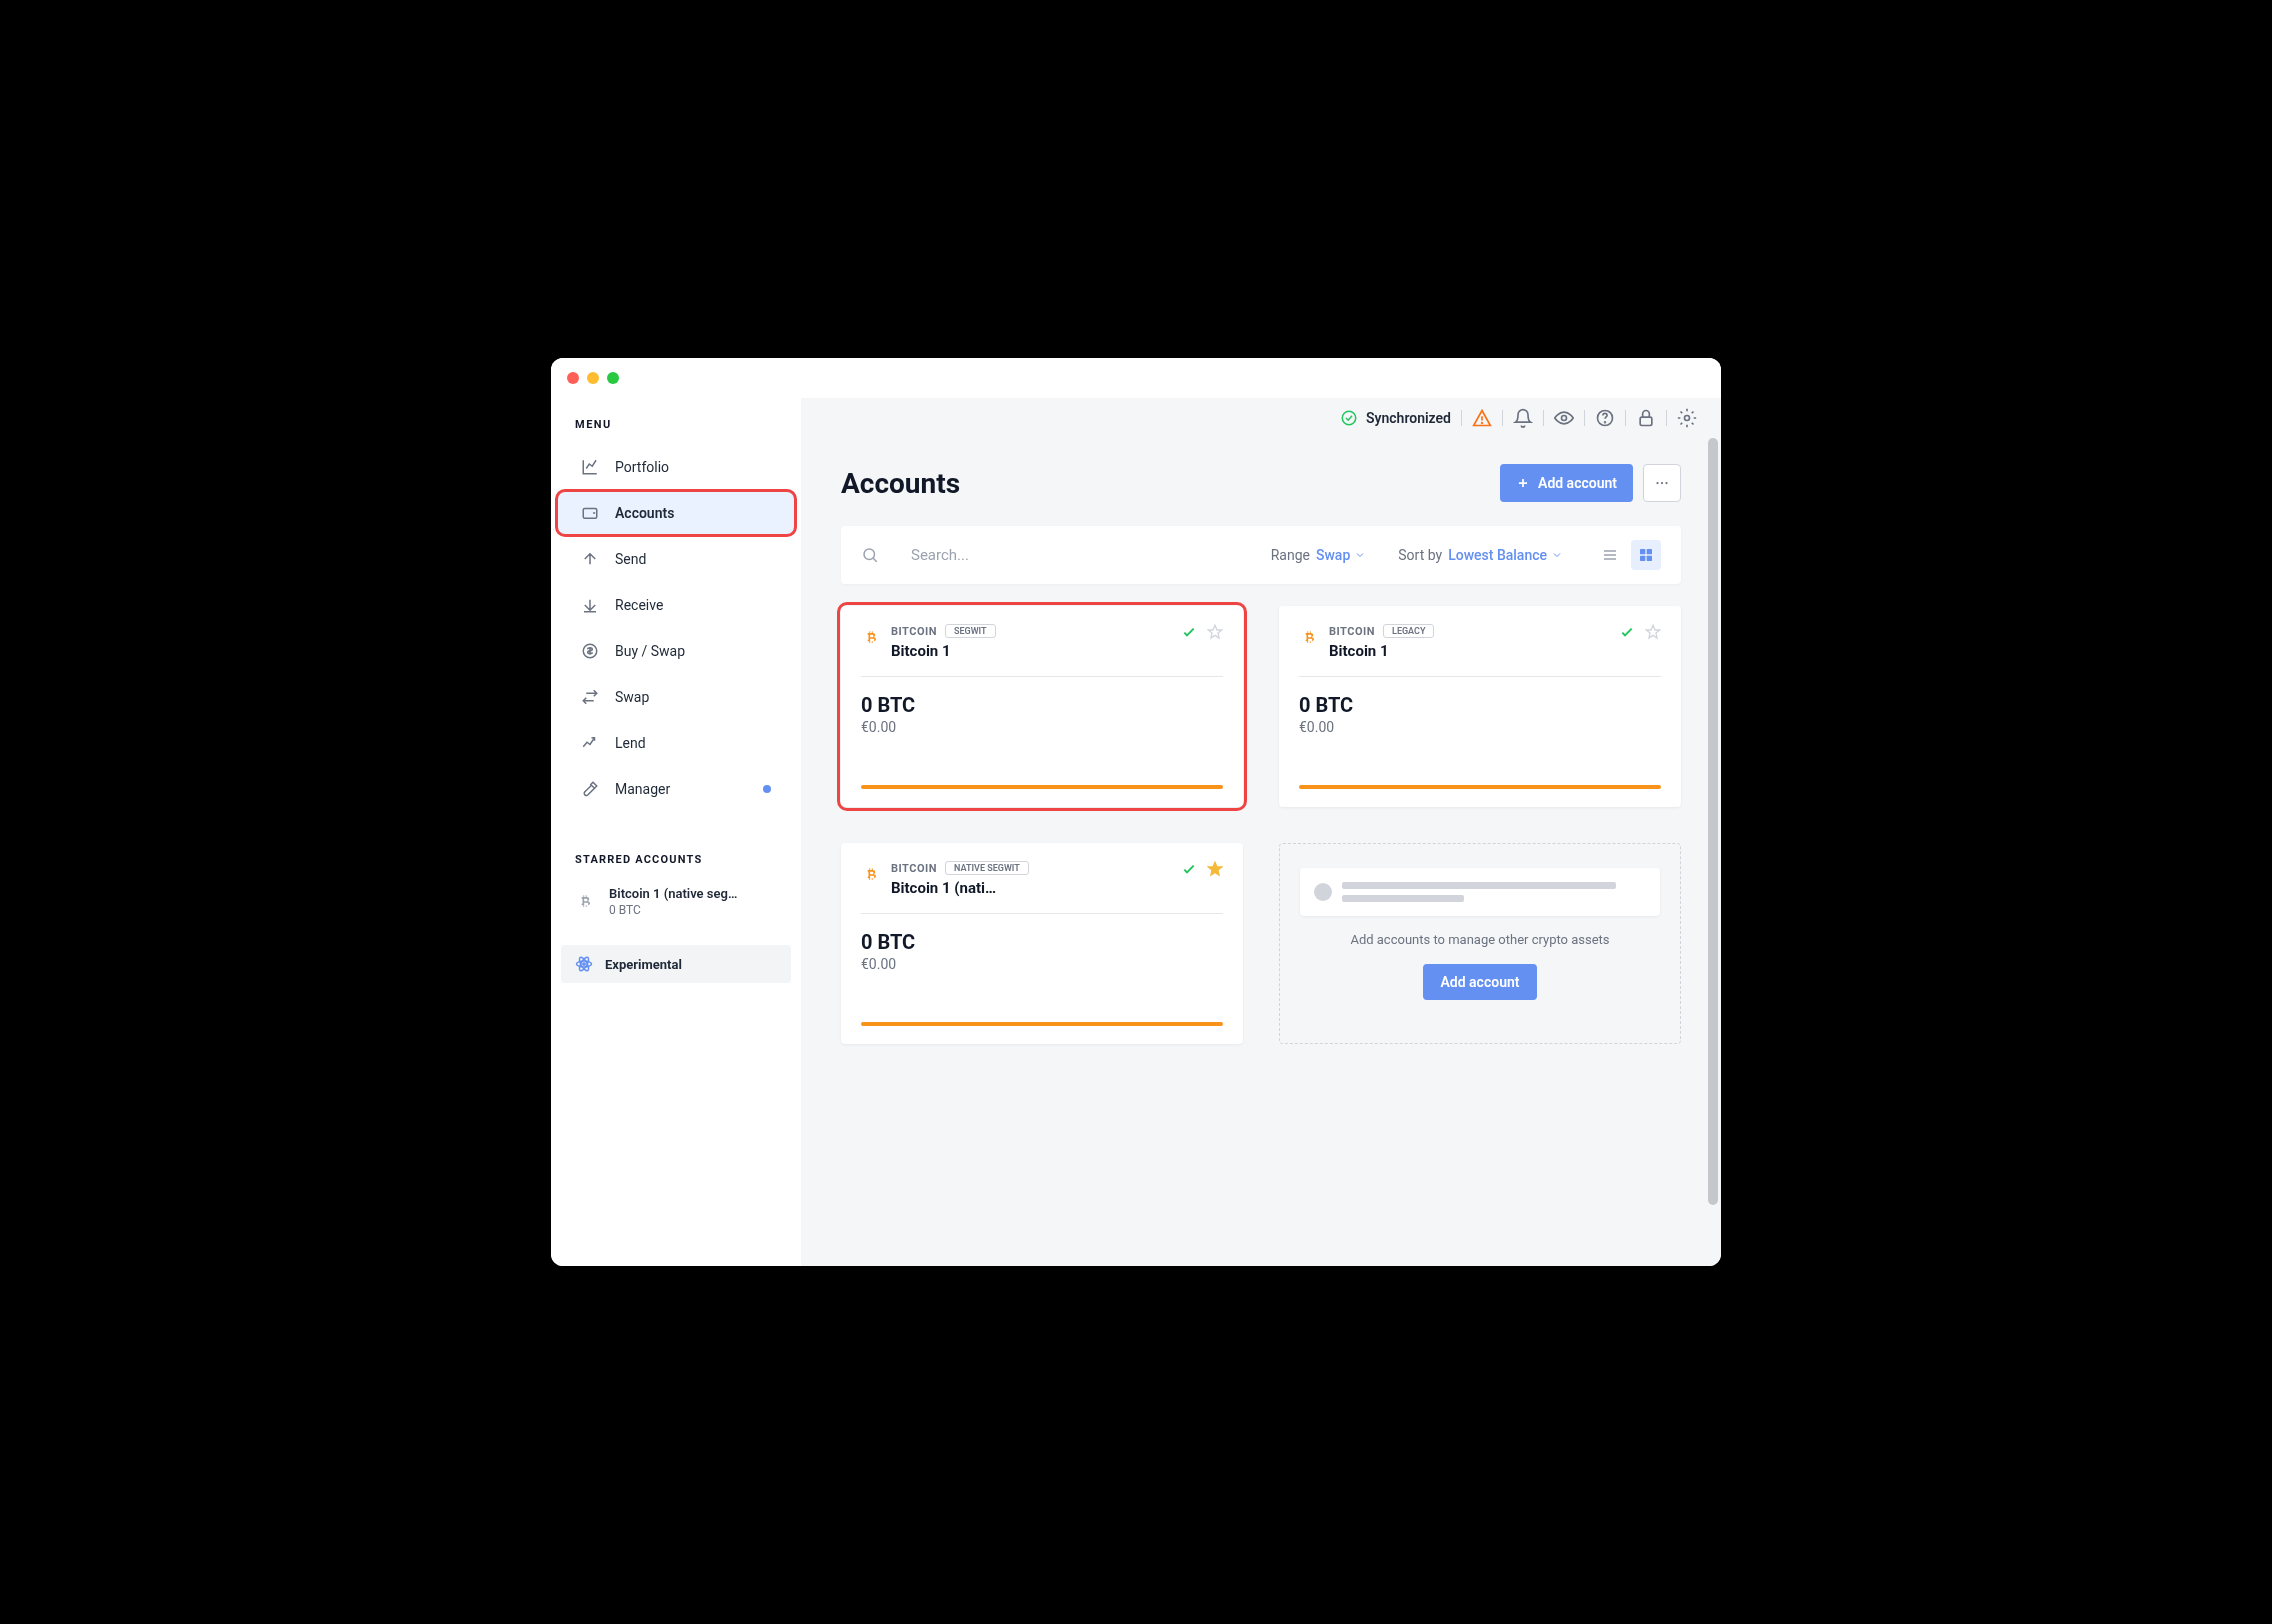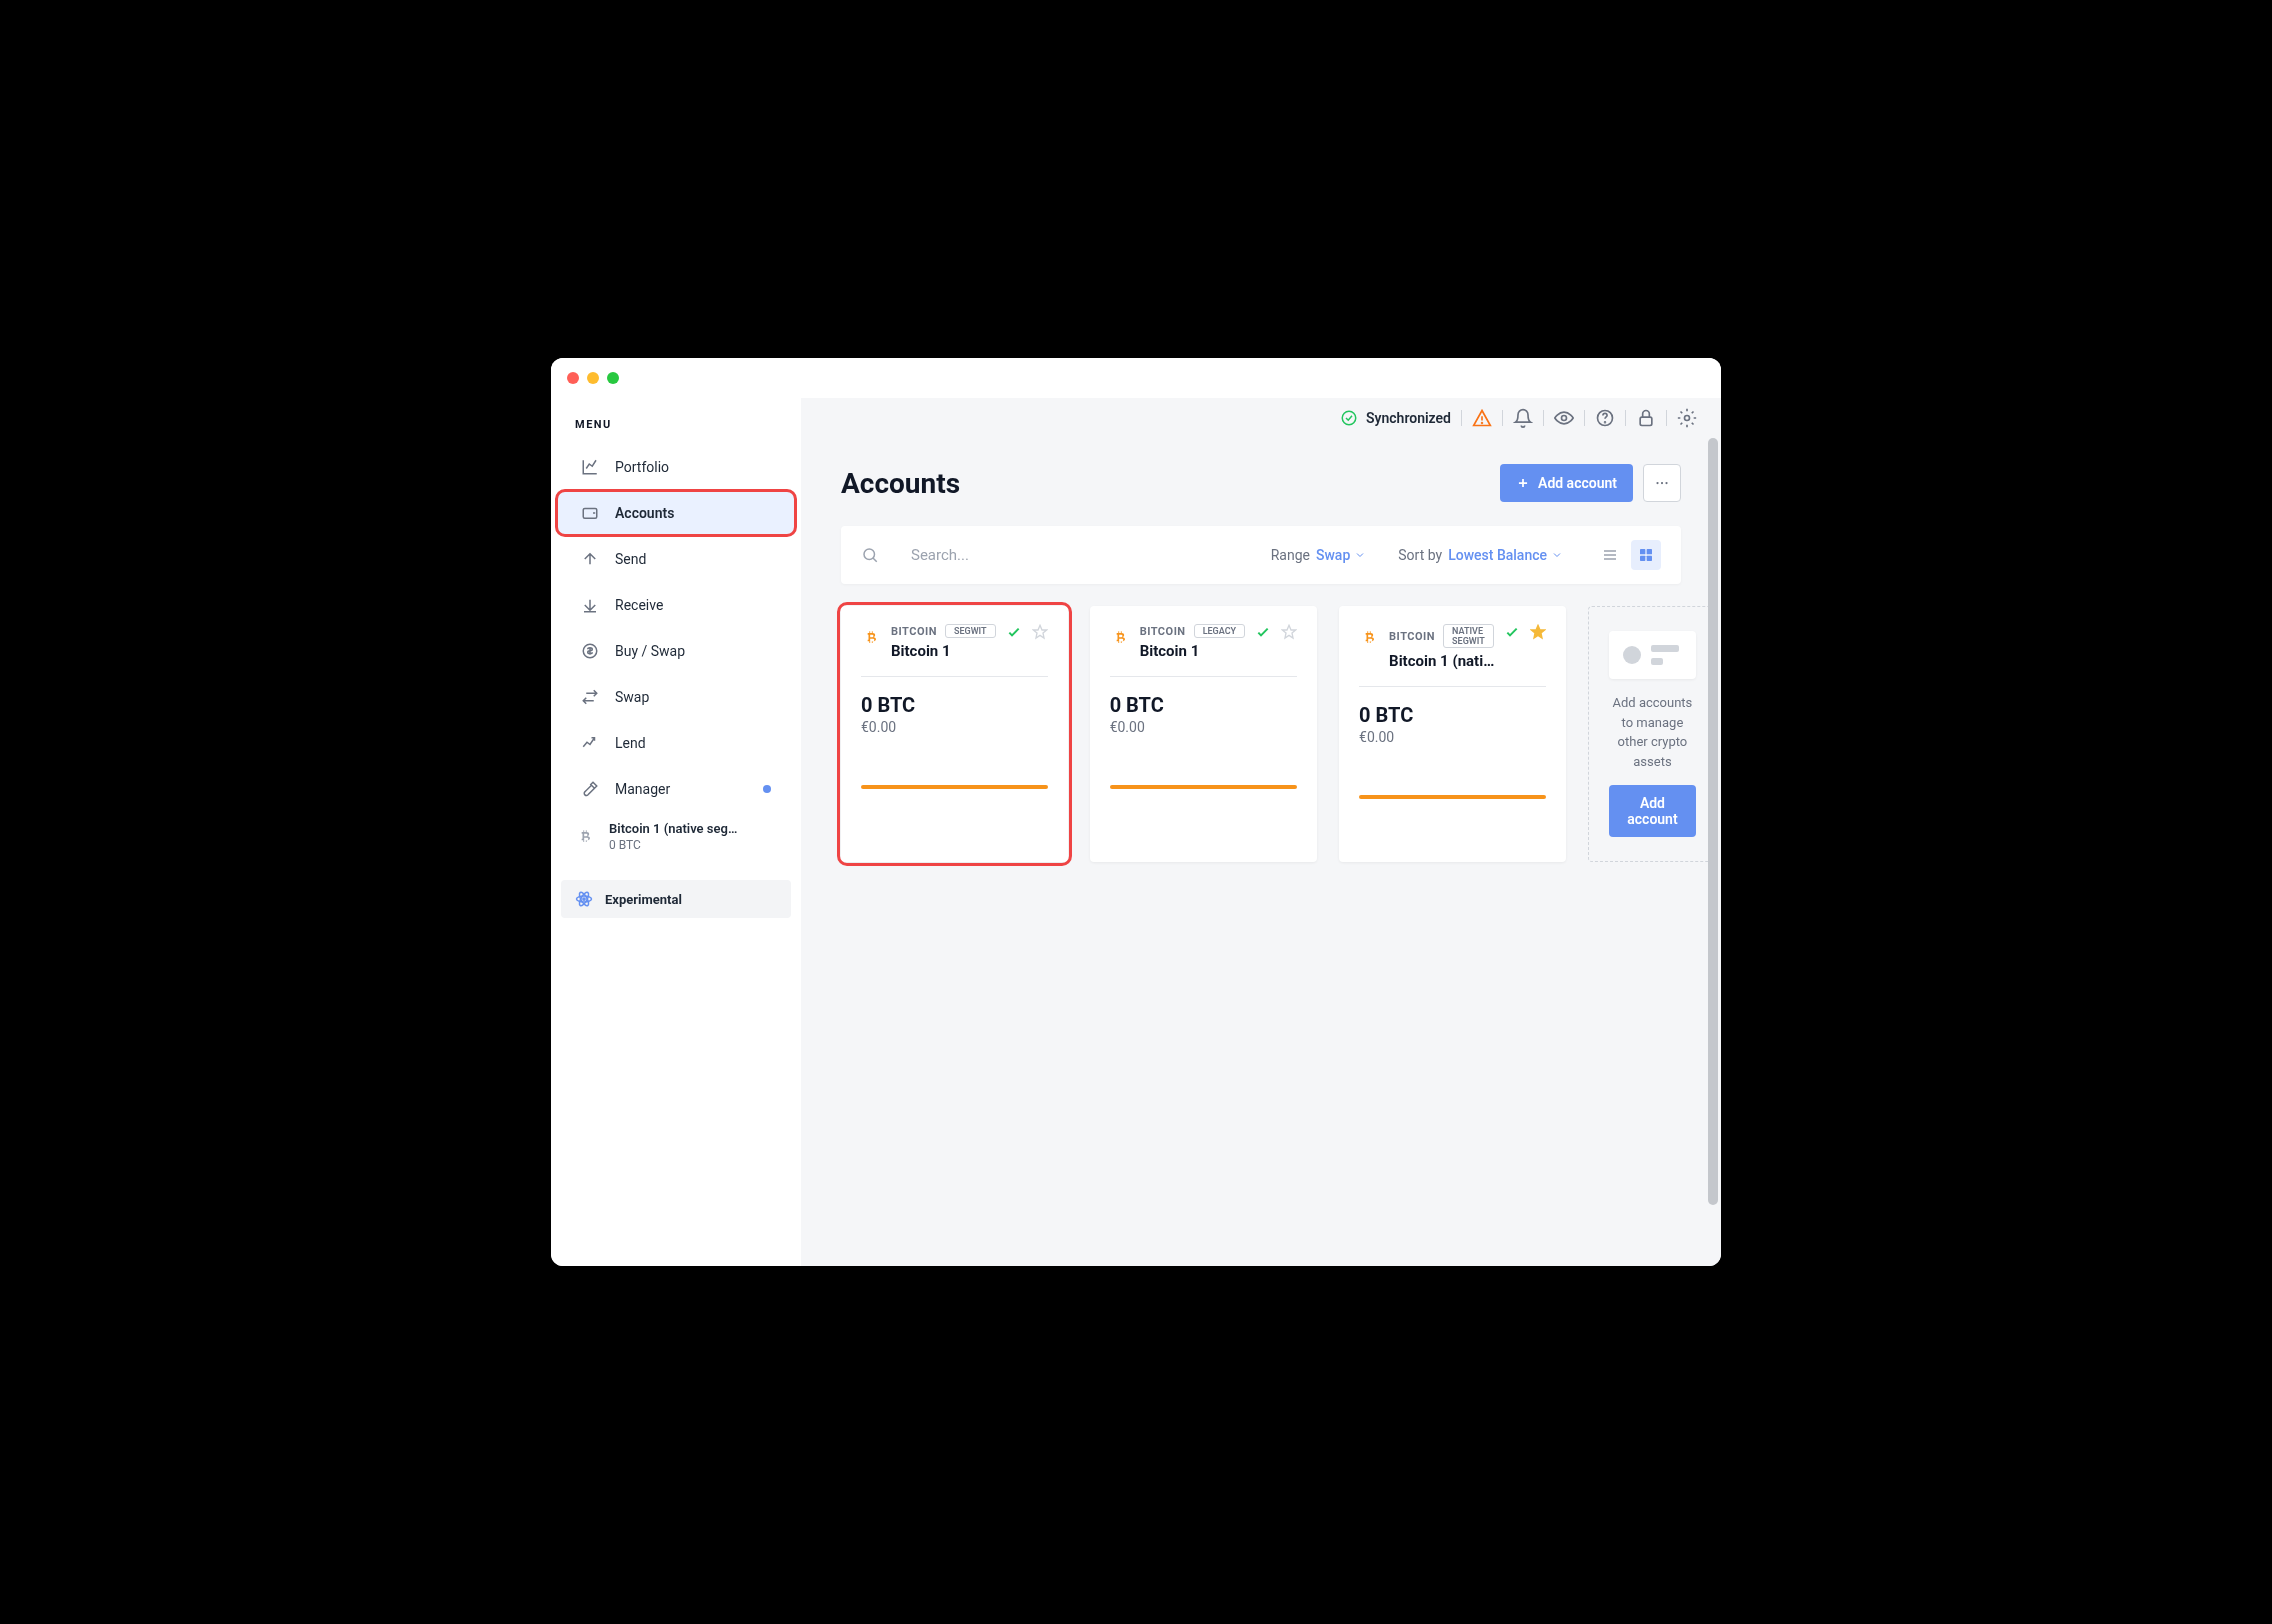--- a/index.html
+++ b/index.html
@@ -44,21 +44,21 @@
 .filter-bar{background:#fff;border-radius:4px;padding:14px 20px;display:flex;align-items:center;gap:32px;margin-bottom:22px;box-shadow:0 1px 3px rgba(0,0,0,0.04);}
 .search-icon{color:#9ca3af;}
 .search-input{flex:1;border:none;outline:none;font-size:15px;color:#374151;}
 .search-input::placeholder{color:#9ca3af;}
 .filter-group{display:flex;align-items:center;gap:6px;font-size:14px;}
 .filter-label{color:#6b7280;}
 .filter-value{color:#6490f1;font-weight:500;display:flex;align-items:center;gap:4px;cursor:pointer;}
 .view-toggle{display:flex;gap:6px;}
 .vt{width:30px;height:30px;display:flex;align-items:center;justify-content:center;border-radius:4px;cursor:pointer;color:#9ca3af;}
 .vt.active{background:#e7eefd;color:#6490f1;}
-.accounts-grid{display:grid;grid-template-columns:repeat(4,1fr);gap:22px;}
+.accounts-grid{display:grid;grid-template-columns:repeat(2,1fr);gap:36px;}
 .account-card{background:#fff;border-radius:4px;padding:18px 20px 0;box-shadow:0 1px 3px rgba(0,0,0,0.06);position:relative;cursor:pointer;}
 .account-card.highlighted::after{content:"";position:absolute;inset:-4px;border:3px solid #ef4444;border-radius:10px;pointer-events:none;}
 .card-top{display:flex;align-items:flex-start;gap:10px;padding-bottom:16px;border-bottom:1px solid #e5e7eb;}
 .card-coin-icon{width:20px;height:20px;color:#f7931a;flex-shrink:0;margin-top:4px;}
 .card-title-area{flex:1;display:flex;flex-direction:column;gap:4px;min-width:0;}
 .card-coin-row{display:flex;align-items:center;gap:8px;}
 .card-coin-label{font-size:11px;font-weight:700;letter-spacing:0.5px;color:#6b7280;}
 .card-type-badge{font-size:9px;font-weight:600;color:#6b7280;border:1px solid #d1d5db;border-radius:3px;padding:1px 8px;}
 .card-name{font-size:15px;font-weight:700;color:#111827;white-space:nowrap;overflow:hidden;text-overflow:ellipsis;}
 .card-icons{display:flex;gap:10px;align-items:center;}
@@ -162,20 +162,21 @@
             <span class="icon">
               <svg width="18" height="18" viewBox="0 0 24 24" fill="none" stroke="currentColor" stroke-width="2">
                 <path d="M14 7l-8 8a3 3 0 104 4l8-8"></path>
                 <path d="M16 3l5 5-3 3-5-5z"></path>
               </svg>
             </span>
             <span>Manager</span>
             <span class="dot"></span>
           </div>
         </div>
+      <div class="starred-header">STARRED ACCOUNTS</div>
       <div id="starred-list">
           <div class="starred-item">
             <span class="coin-icon">
               <svg width="20" height="20" viewBox="0 0 24 24" fill="currentColor">
                 <path d="M11 4v2h2V4h1v2c2 0 3 1 3 2.5S16 11 15 11c1.5 0 3 1 3 2.5S16.5 16 14 16v2h-1v-2h-2v2h-1v-2H8v-2h1V8H8V6h2V4h1zm0 4v3h2c1 0 2-.5 2-1.5S14 8 13 8h-2zm0 5v3h3c1 0 2-.5 2-1.5S15 13 14 13h-3z"></path>
               </svg>
             </span>
             <div class="info">
               <span class="name">Bitcoin 1 (native seg…</span>
               <span class="bal">0 BTC</span>

